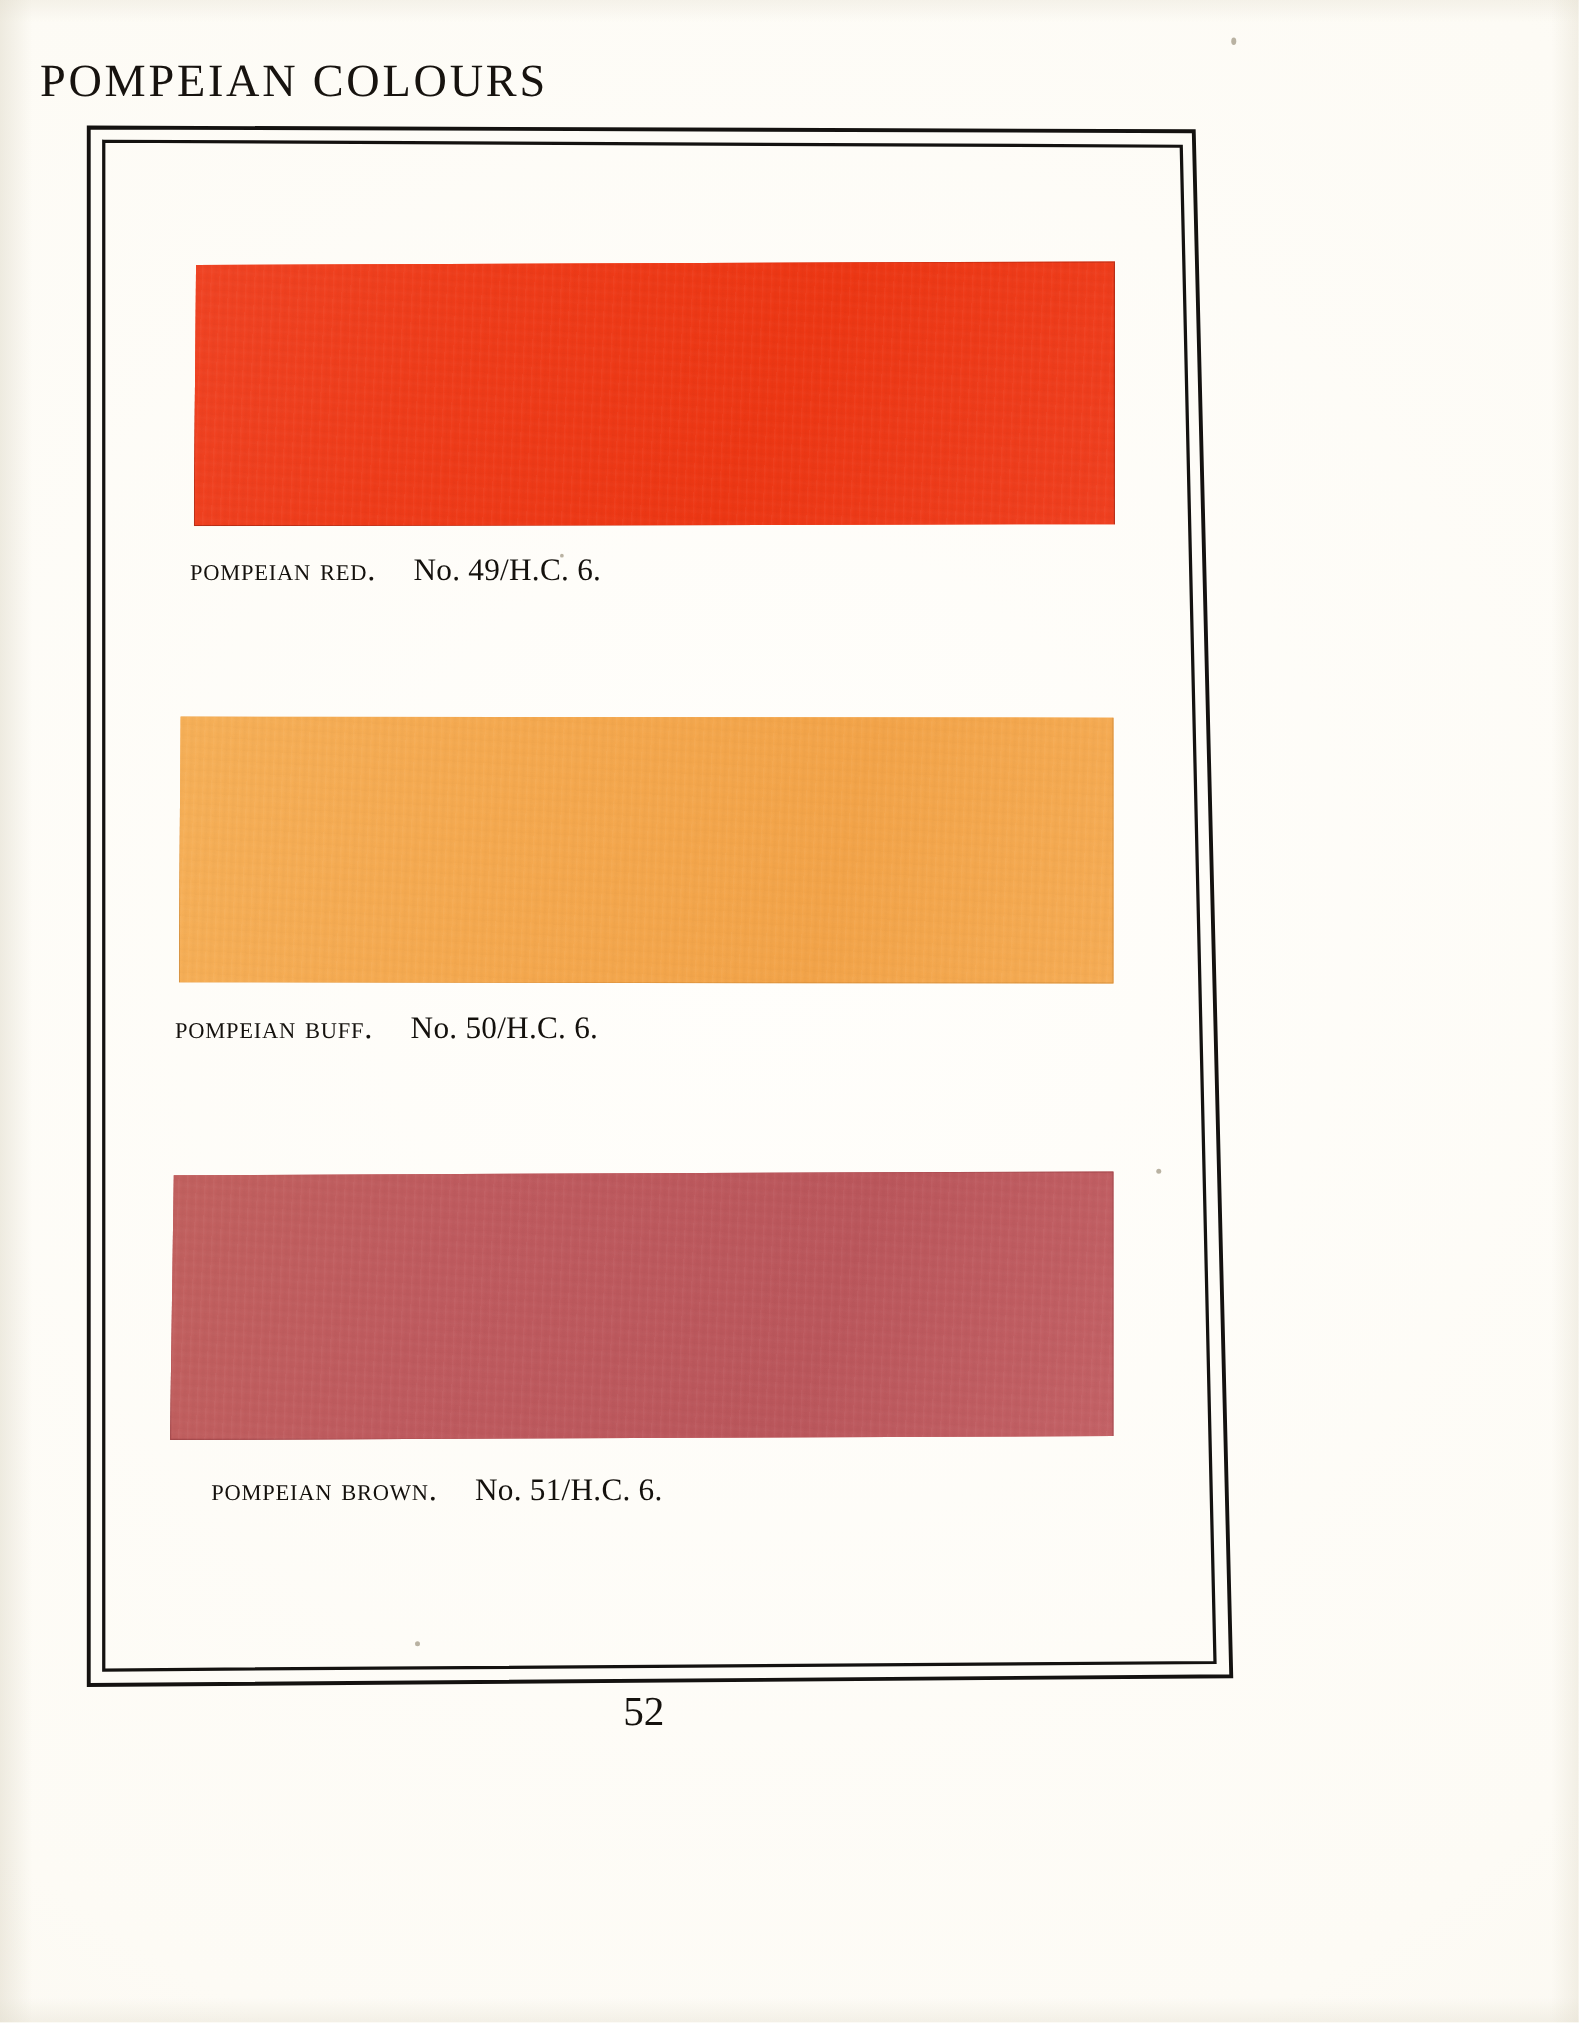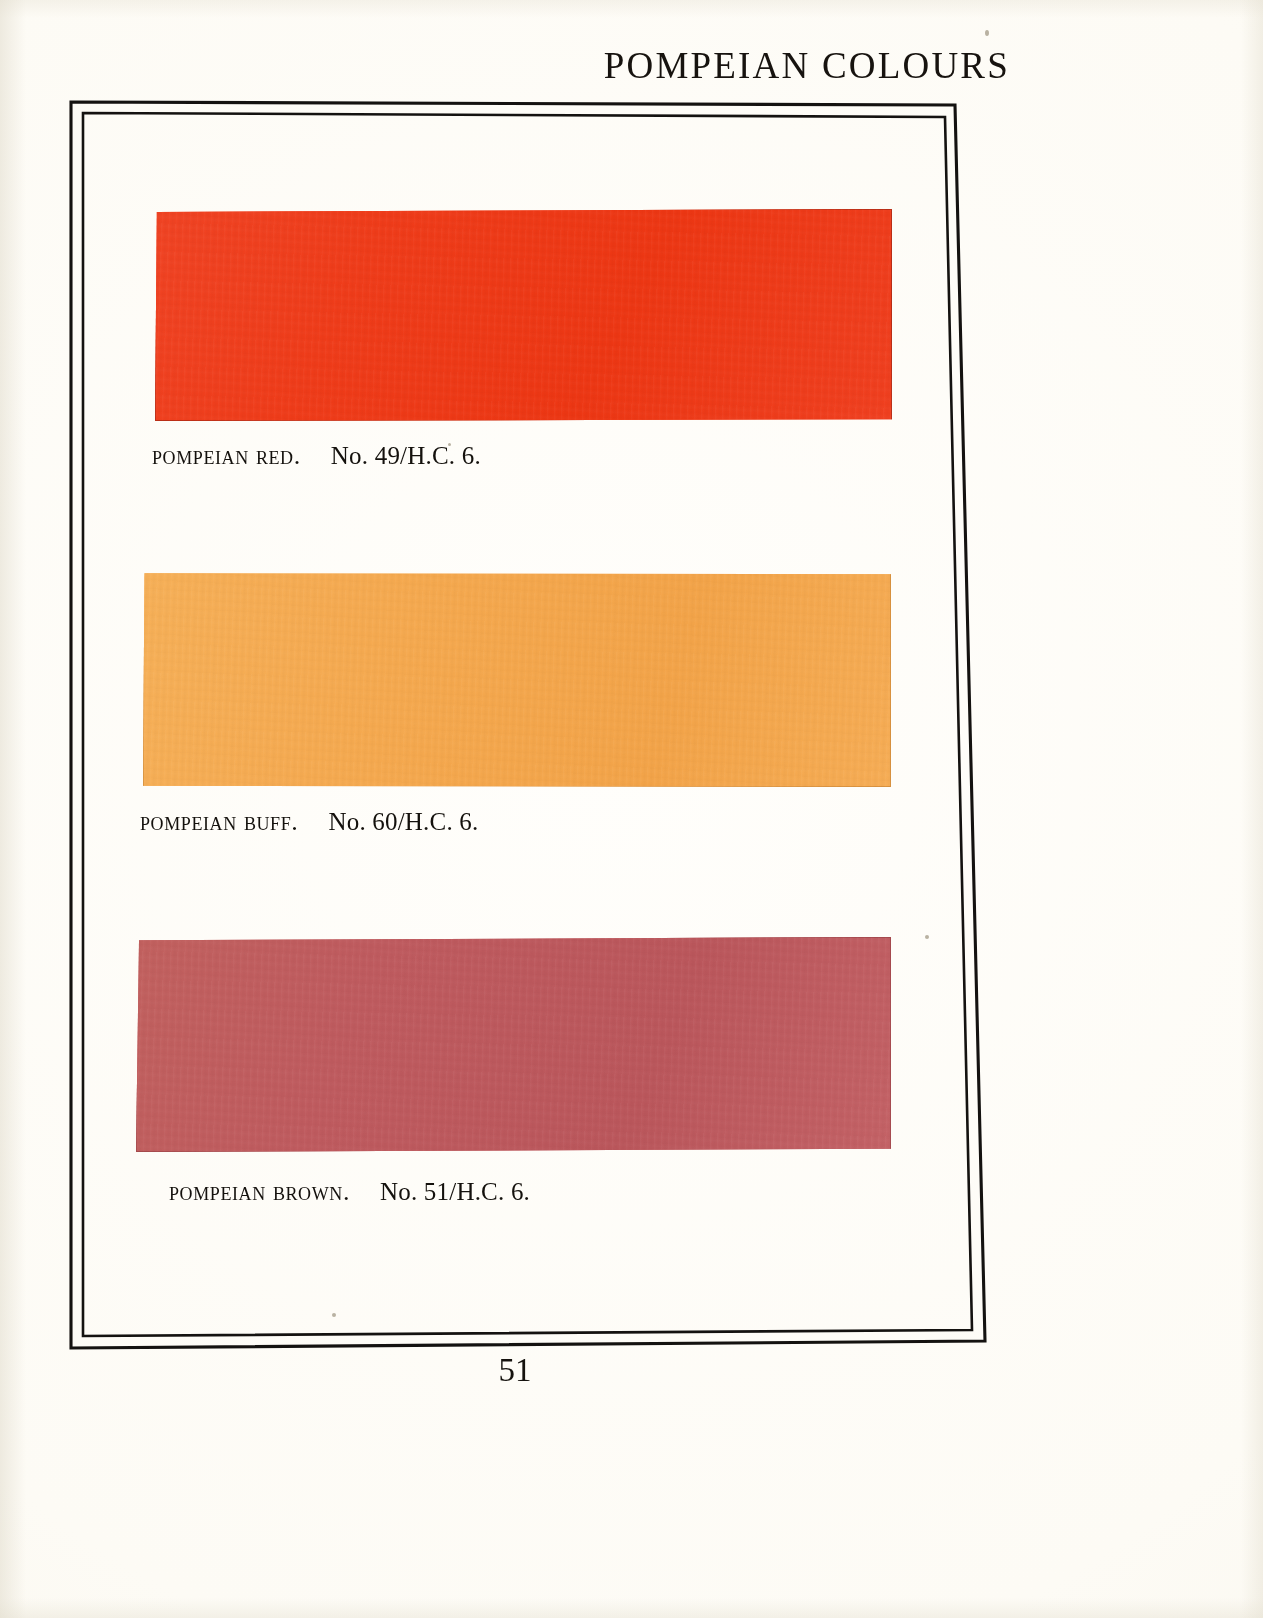--- a/index.html
+++ b/index.html
@@ -39,26 +39,27 @@
       linear-gradient(to top,   rgba(228,223,208,0.40) 0px, rgba(255,255,255,0) 20px);
     pointer-events: none;
   }
 
   
   #title {
     position: absolute;
     top: 44px;
     left: 0;
     width: 1010px;
-    text-align: right;
+    text-align: left;
     font-size: 37px;
     letter-spacing: 2.2px;
     color: #17130f;
     font-family: "Liberation Serif", "DejaVu Serif", serif;
     white-space: nowrap;
+    padding-left: 32px;
   }
 
   
   #frame-svg {
     position: absolute;
     left: 0;
     top: 0;
     width: 1263px;
     height: 1618px;
     pointer-events: none;
@@ -163,36 +164,36 @@
 
   <div class="swatch-block" style="left:0px; top:0px;">
     <div class="swatch" style="left:143px; top:572px; width:748px; height:215px;
                 clip-path: polygon(0.2% 0.6%, 100% 1.0%, 100% 100%, 0% 99.4%);">
       <div class="swatch-ink" style="background:#f5a94f;
                   background-image: linear-gradient(105deg, #f6b058 0%, #f5a94f 35%, #f3a449 70%, #f6ad55 100%);"></div>
       <div class="swatch-grain"></div>
       <div class="swatch-edge" style="box-shadow: inset 0 0 0 1px rgba(150,85,15,0.30);"></div>
     </div>
     <div class="caption" style="left:140px; top:807px;">
-      <span class="nm">POMPEIAN BUFF.</span><span class="code">No. 60/H.C. 6.</span>
+      <span class="nm">POMPEIAN BUFF.</span><span class="code">No. 50/H.C. 6.</span>
     </div>
   </div>
 
   <div class="swatch-block" style="left:0px; top:0px;">
     <div class="swatch" style="left:136px; top:937px; width:755px; height:215px;
                 clip-path: polygon(0.4% 1.5%, 100% 0%, 100% 98.5%, 0% 100%);">
       <div class="swatch-ink" style="background:#bf5b5f;
                   background-image: linear-gradient(112deg, #c2615f 0%, #bf5b5f 30%, #bb575c 68%, #c46266 100%);"></div>
       <div class="swatch-grain"></div>
       <div class="swatch-edge" style="box-shadow: inset 0 0 0 1px rgba(110,30,38,0.32);"></div>
     </div>
     <div class="caption" style="left:133px; top:1177px;margin-left:36px;">
       <span class="nm">POMPEIAN BROWN.</span><span class="code">No. 51/H.C. 6.</span>
     </div>
   </div>
 
-  <div id="page-number">51</div>
+  <div id="page-number">52</div>
 
   <div class="speck" style="left:985px; top:30px;  width:4px; height:6px;"></div>
   <div class="speck" style="left:925px; top:935px; width:4px; height:4px;"></div>
   <div class="speck" style="left:332px; top:1313px; width:4px; height:4px;"></div>
   <div class="speck" style="left:448px; top:443px; width:3px; height:3px;"></div>
 </div>
 
 </body></html>

